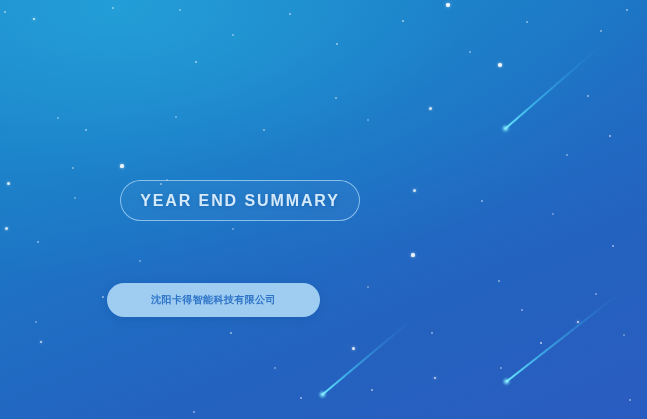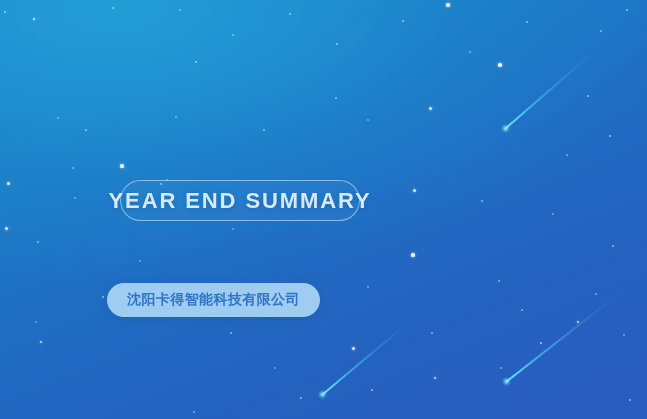--- a/index.html
+++ b/index.html
@@ -104,21 +104,21 @@
     height: 41px;
     box-sizing: border-box;
     border: 1.5px solid rgba(175,219,248,0.72);
     border-radius: 21px;
     display: flex;
     align-items: center;
     justify-content: center;
     background: rgba(255,255,255,0.035);
   }
   .pill-outline-text {
-    font-size: 22px;
+    font-size: 16px;
     font-weight: 700;
     letter-spacing: 1.9px;
     color: #d4e9fa;
     white-space: nowrap;
     text-shadow: 0 1px 4px rgba(12,70,135,0.30);
   }
 
   
   .pill-filled {
     position: absolute;
@@ -129,21 +129,21 @@
     box-sizing: border-box;
     border-radius: 17px;
     background: rgba(176,219,247,0.88);
     display: flex;
     align-items: center;
     justify-content: center;
     box-shadow: 0 2px 10px rgba(10,55,115,0.16);
   }
   .pill-filled-text {
     font-family: Liberation Serif, serif;
-    font-size: 14px;
+    font-size: 10px;
     font-weight: 700;
     letter-spacing: 0.4px;
     color: #2f74c8;
     white-space: nowrap;
   }
 </style>
 </head>
 <body>
 
 <div id="slide">

